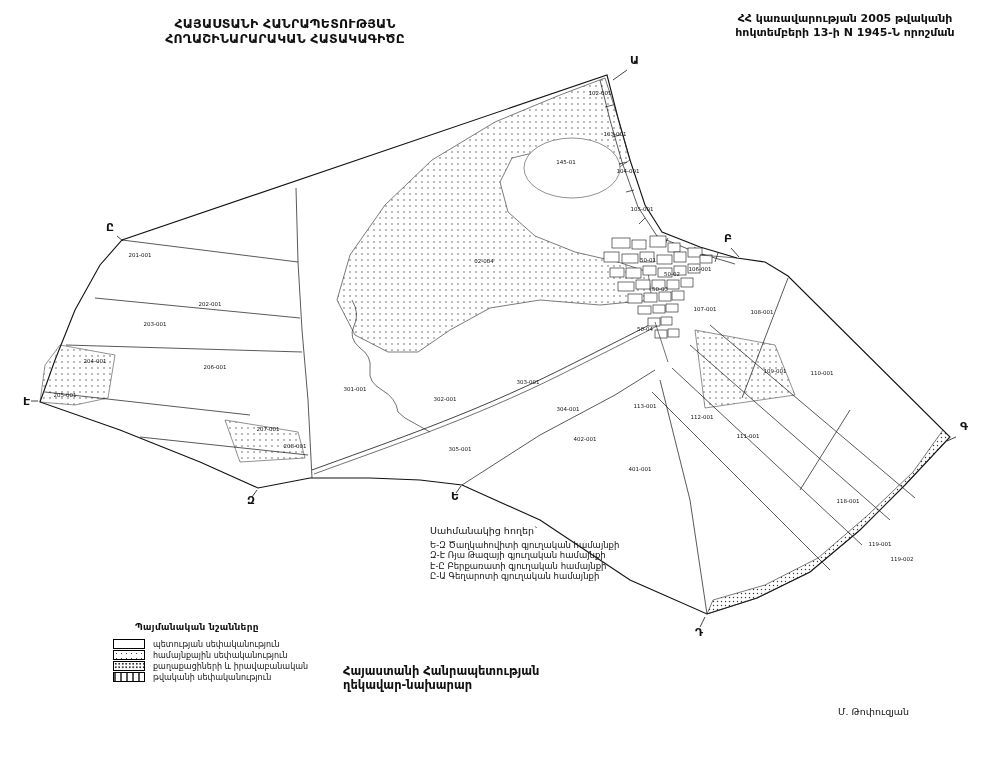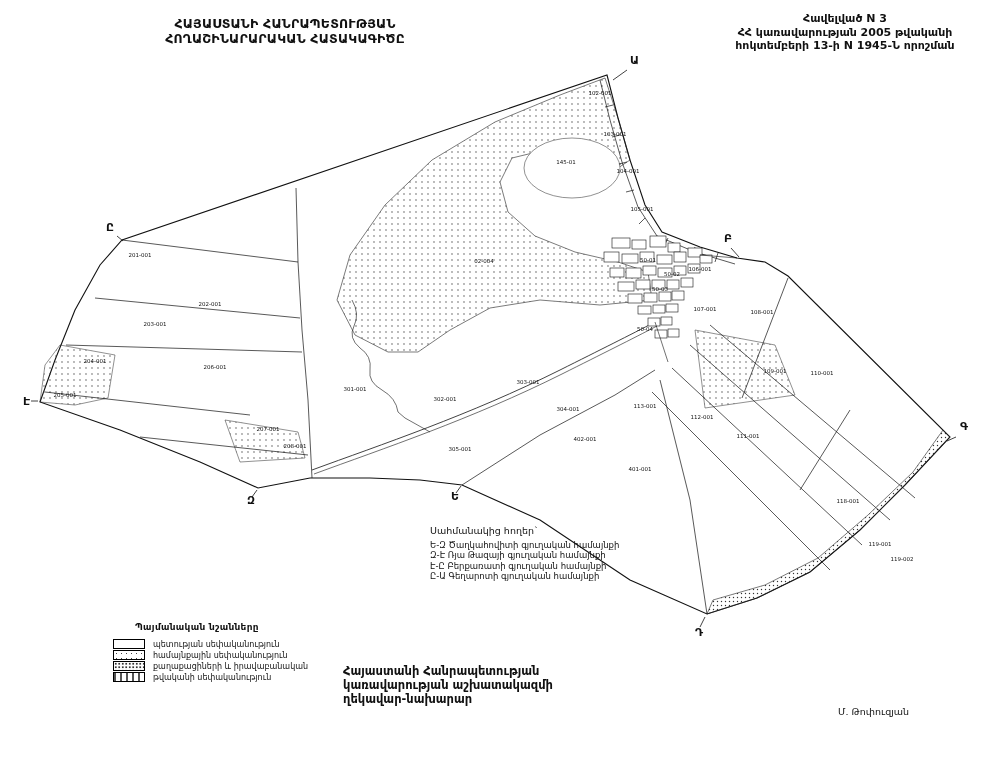--- a/index.html
+++ b/index.html
@@ -199,21 +199,20 @@
       <text x="645" y="331">50-04</text>
     </g>
 </svg>
 
 <div class="abs title-block">
   <div>ՀԱՅԱՍՏԱՆԻ ՀԱՆՐԱՊԵՏՈՒԹՅԱՆ</div>
   <div>ՀՈՂԱՇԻՆԱՐԱՐԱԿԱՆ ՀԱՏԱԿԱԳԻԾԸ</div>
 </div>
 
 <div class="abs annex-block">
-  <div>Հավելված N 3</div>
   <div>ՀՀ կառավարության 2005 թվականի</div>
   <div>հոկտեմբերի 13-ի N 1945-Ն որոշման</div>
 </div>
 
 <div class="abs adjacent">
   <div class="ttl">Սահմանակից հողեր`</div>
   <div class="grp" id="adjacent-group2">
       <div>Ե-Զ  Ծաղկահովիտի գյուղական համայնքի</div>
       <div>Զ-Է  Ռյա Թազայի գյուղական համայնքի</div>
       <div>Է-Ը  Բերքառատի գյուղական համայնքի</div>
@@ -238,16 +237,15 @@
       </div>
       <div class="cs-row">
         <span class="cs-box pat-dashes"></span>
         <span>թվականի սեփականություն</span>
       </div>
     </div>
 </div>
 
 <div class="abs footer-official">
   <div>Հայաստանի Հանրապետության</div>
-  <div>կառավարության աշխատակազմի</div>
   <div>ղեկավար-նախարար</div>
 </div>
 <div class="abs signature">Մ. Թոփուզյան</div>
 
 </body></html>

